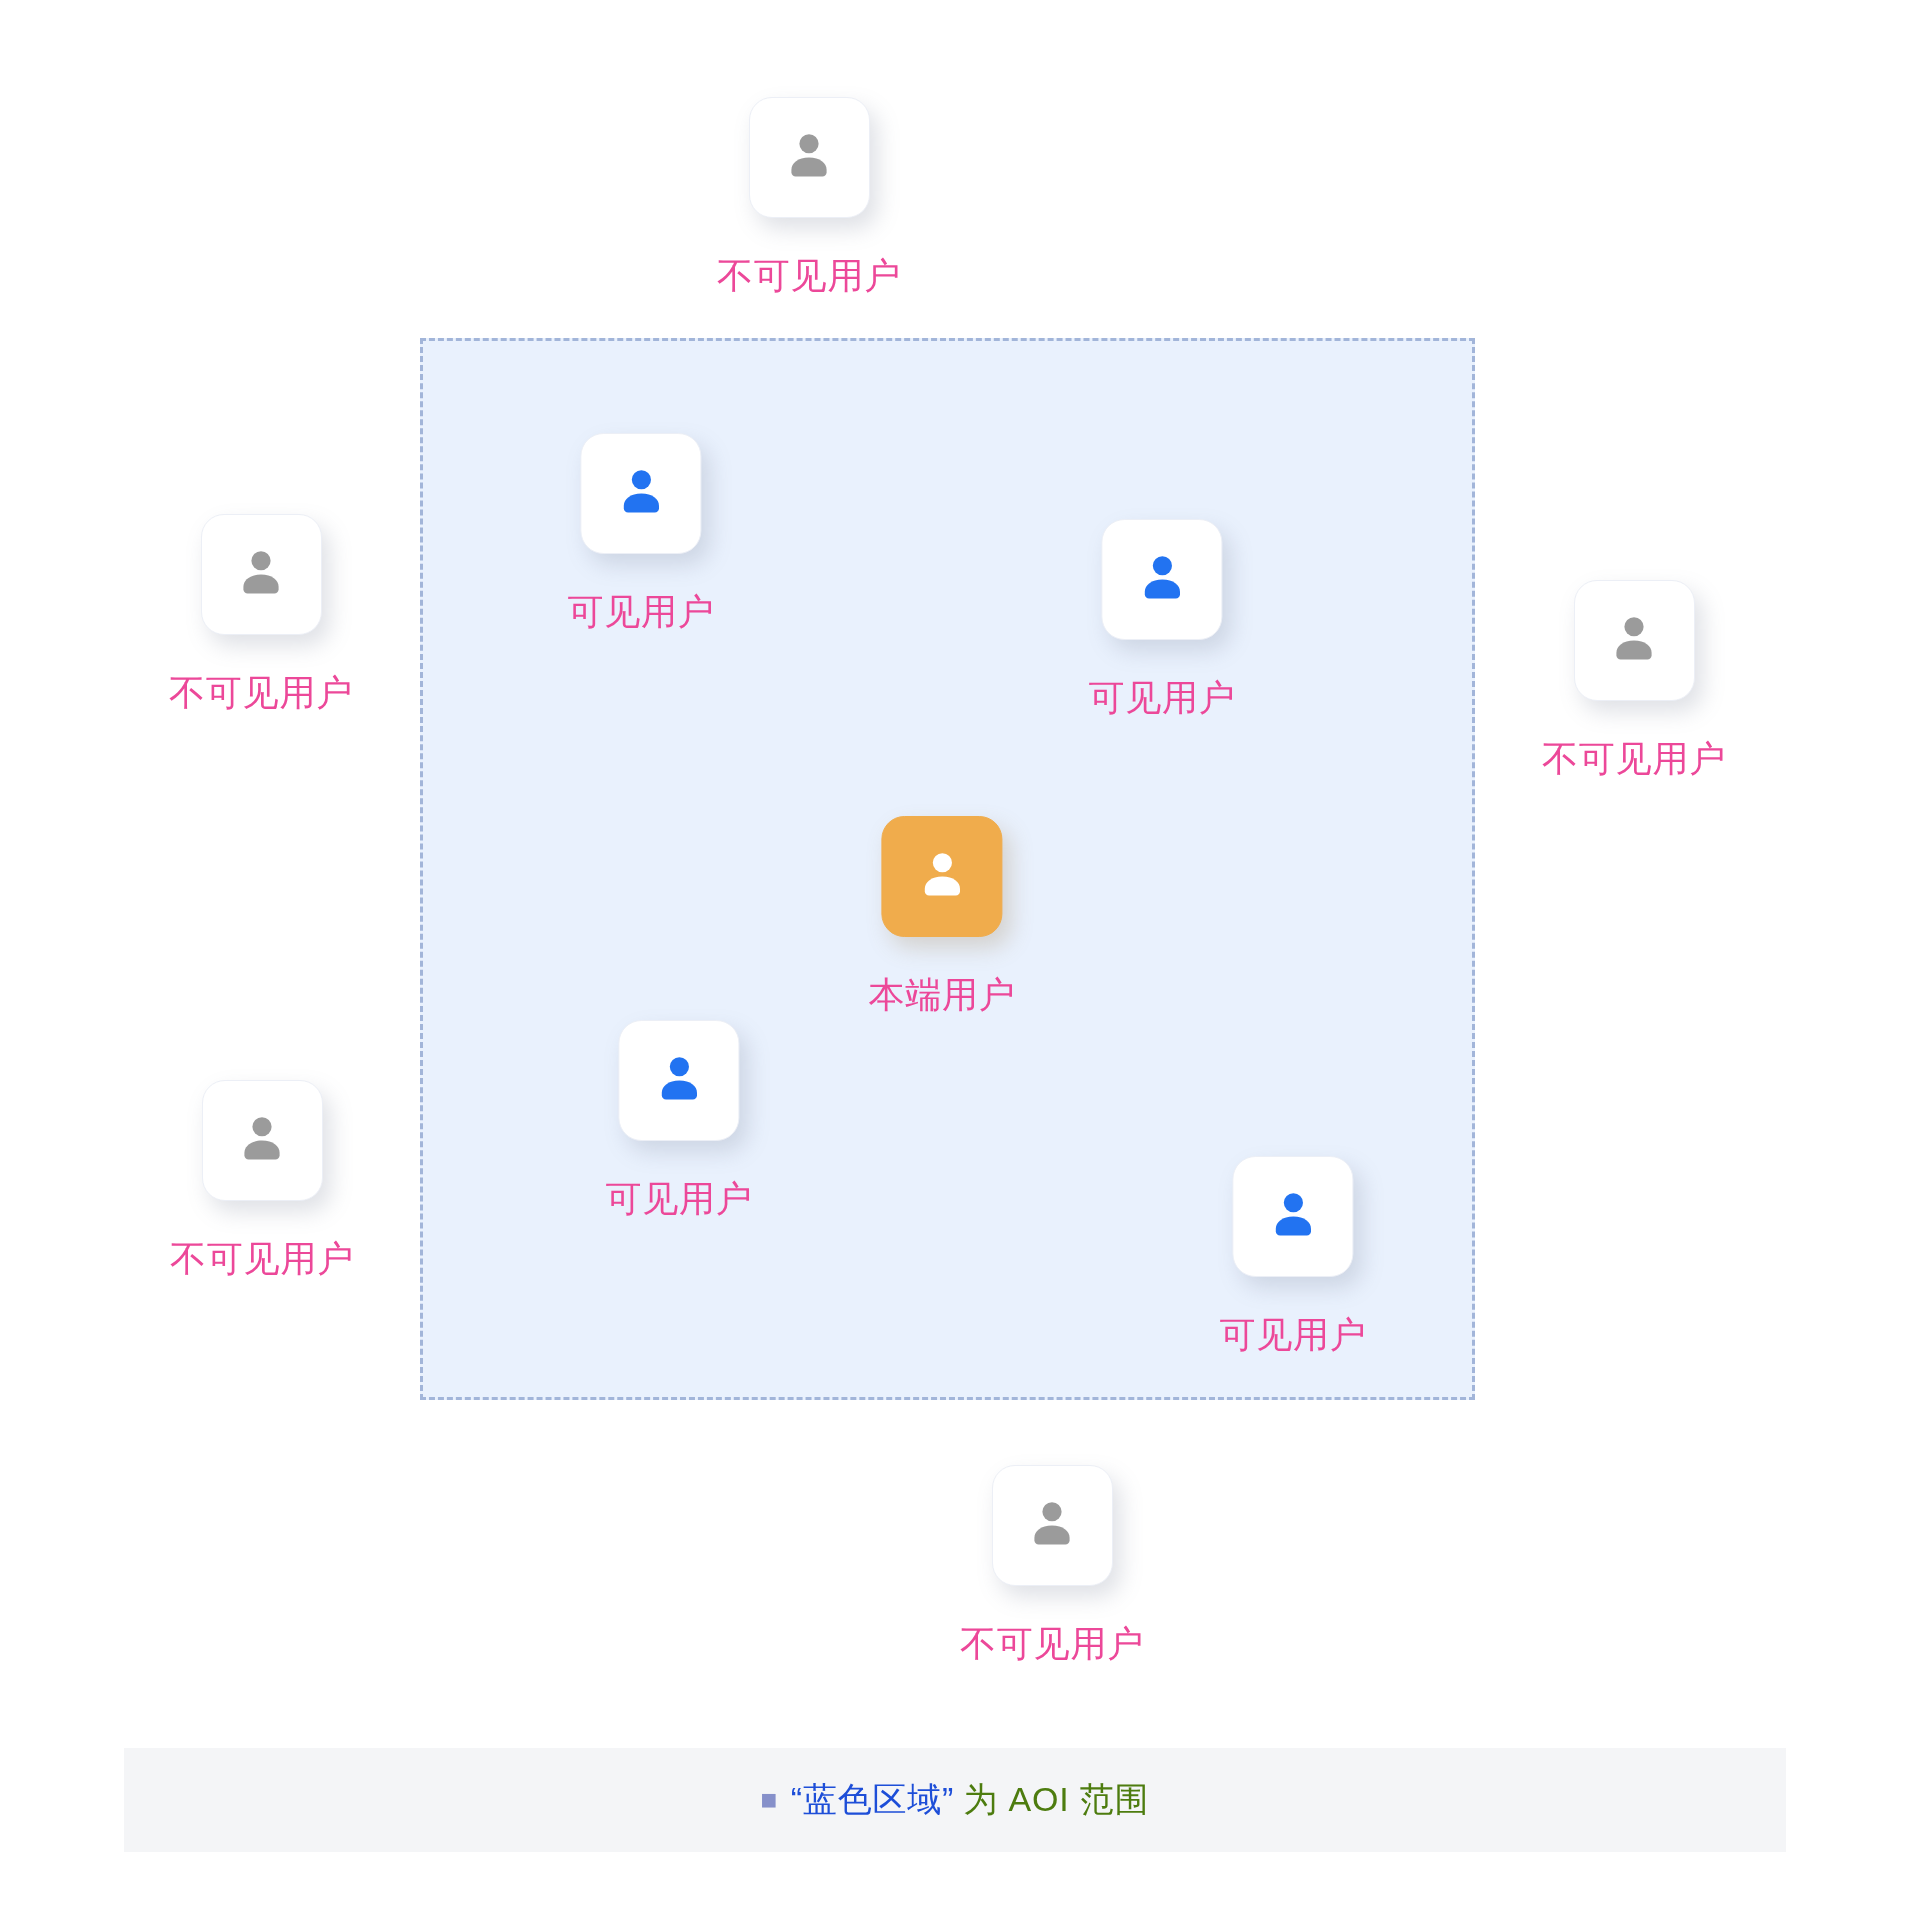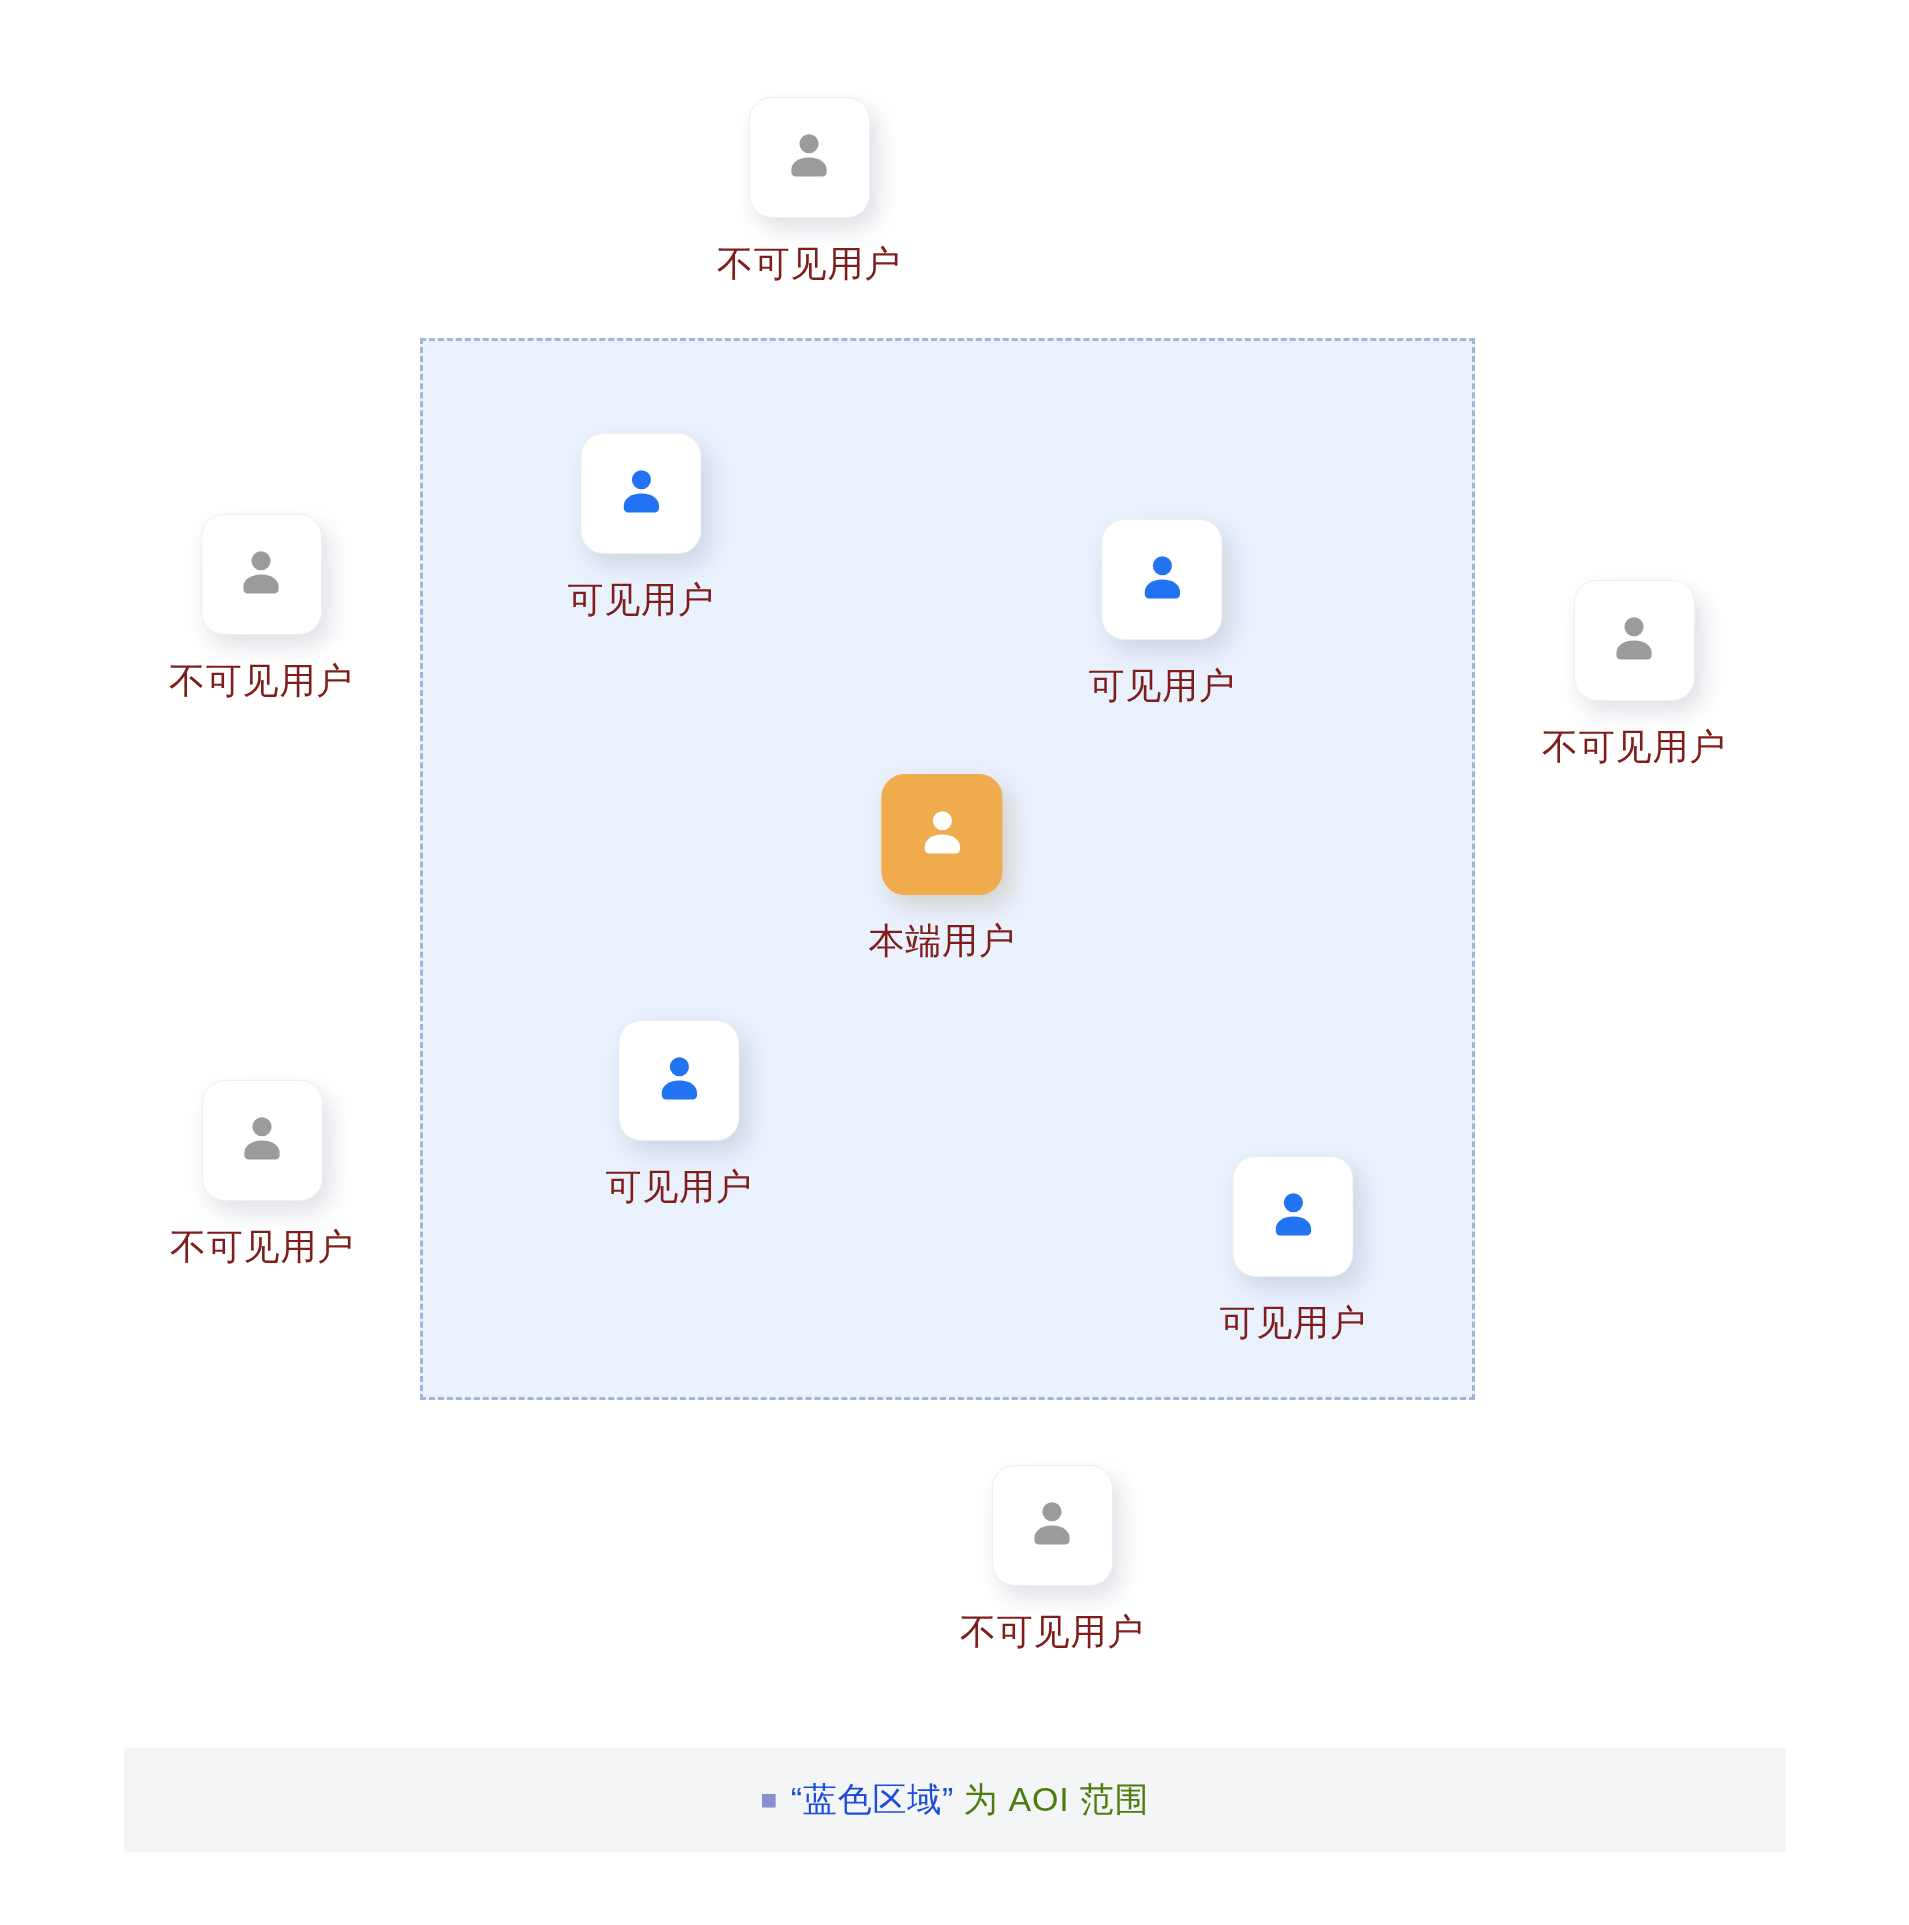--- a/index.html
+++ b/index.html
@@ -55,24 +55,24 @@
   }
   .user-invisible .card svg { fill: #9b9b9b; }
   .user-visible  .card svg { fill: #2273f1; }
   .user-local .card {
     background: #f0ac4c;
     border-color: #f0ac4c;
     box-shadow: 7.8px 11px 22px rgba(150, 120, 70, 0.25);
   }
   .user-local .card svg { fill: #ffffff; }
   .user-label {
-    margin-top: 22px;
+    margin-top: 34px;
     font-size: 36px;
     font-weight: 500;
-    color: #7f1d1d;
+    color: #ec4899;
     white-space: nowrap;
     letter-spacing: 0.8px;
   }
   
   .legend {
     position: absolute;
     left: 124px;
     top: 1748px;
     width: 1662px;
     height: 104px;
@@ -152,21 +152,21 @@
       <span>
         <svg viewBox="0 0 24 24">
             <circle cx="12" cy="7.4" r="3.6"></circle>
             <path d="M12 12.6c-4.1 0-6.6 2.1-6.6 4.6v0.9c0 0.9 0.7 1.6 1.6 1.6h10c0.9 0 1.6-0.7 1.6-1.6v-0.9c0-2.5-2.5-4.6-6.6-4.6z"></path>
           </svg>
       </span>
     </div>
     <div class="user-label">不可见用户</div>
   </div>
 
-  <div class="user user-local" style="left:942px; top:774px">
+  <div class="user user-local" style="left:942px; top:816px">
     <div class="card">
       <span>
         <svg viewBox="0 0 24 24">
             <circle cx="12" cy="7.4" r="3.6"></circle>
             <path d="M12 12.6c-4.1 0-6.6 2.1-6.6 4.6v0.9c0 0.9 0.7 1.6 1.6 1.6h10c0.9 0 1.6-0.7 1.6-1.6v-0.9c0-2.5-2.5-4.6-6.6-4.6z"></path>
           </svg>
       </span>
     </div>
     <div class="user-label">本端用户</div>
   </div>

